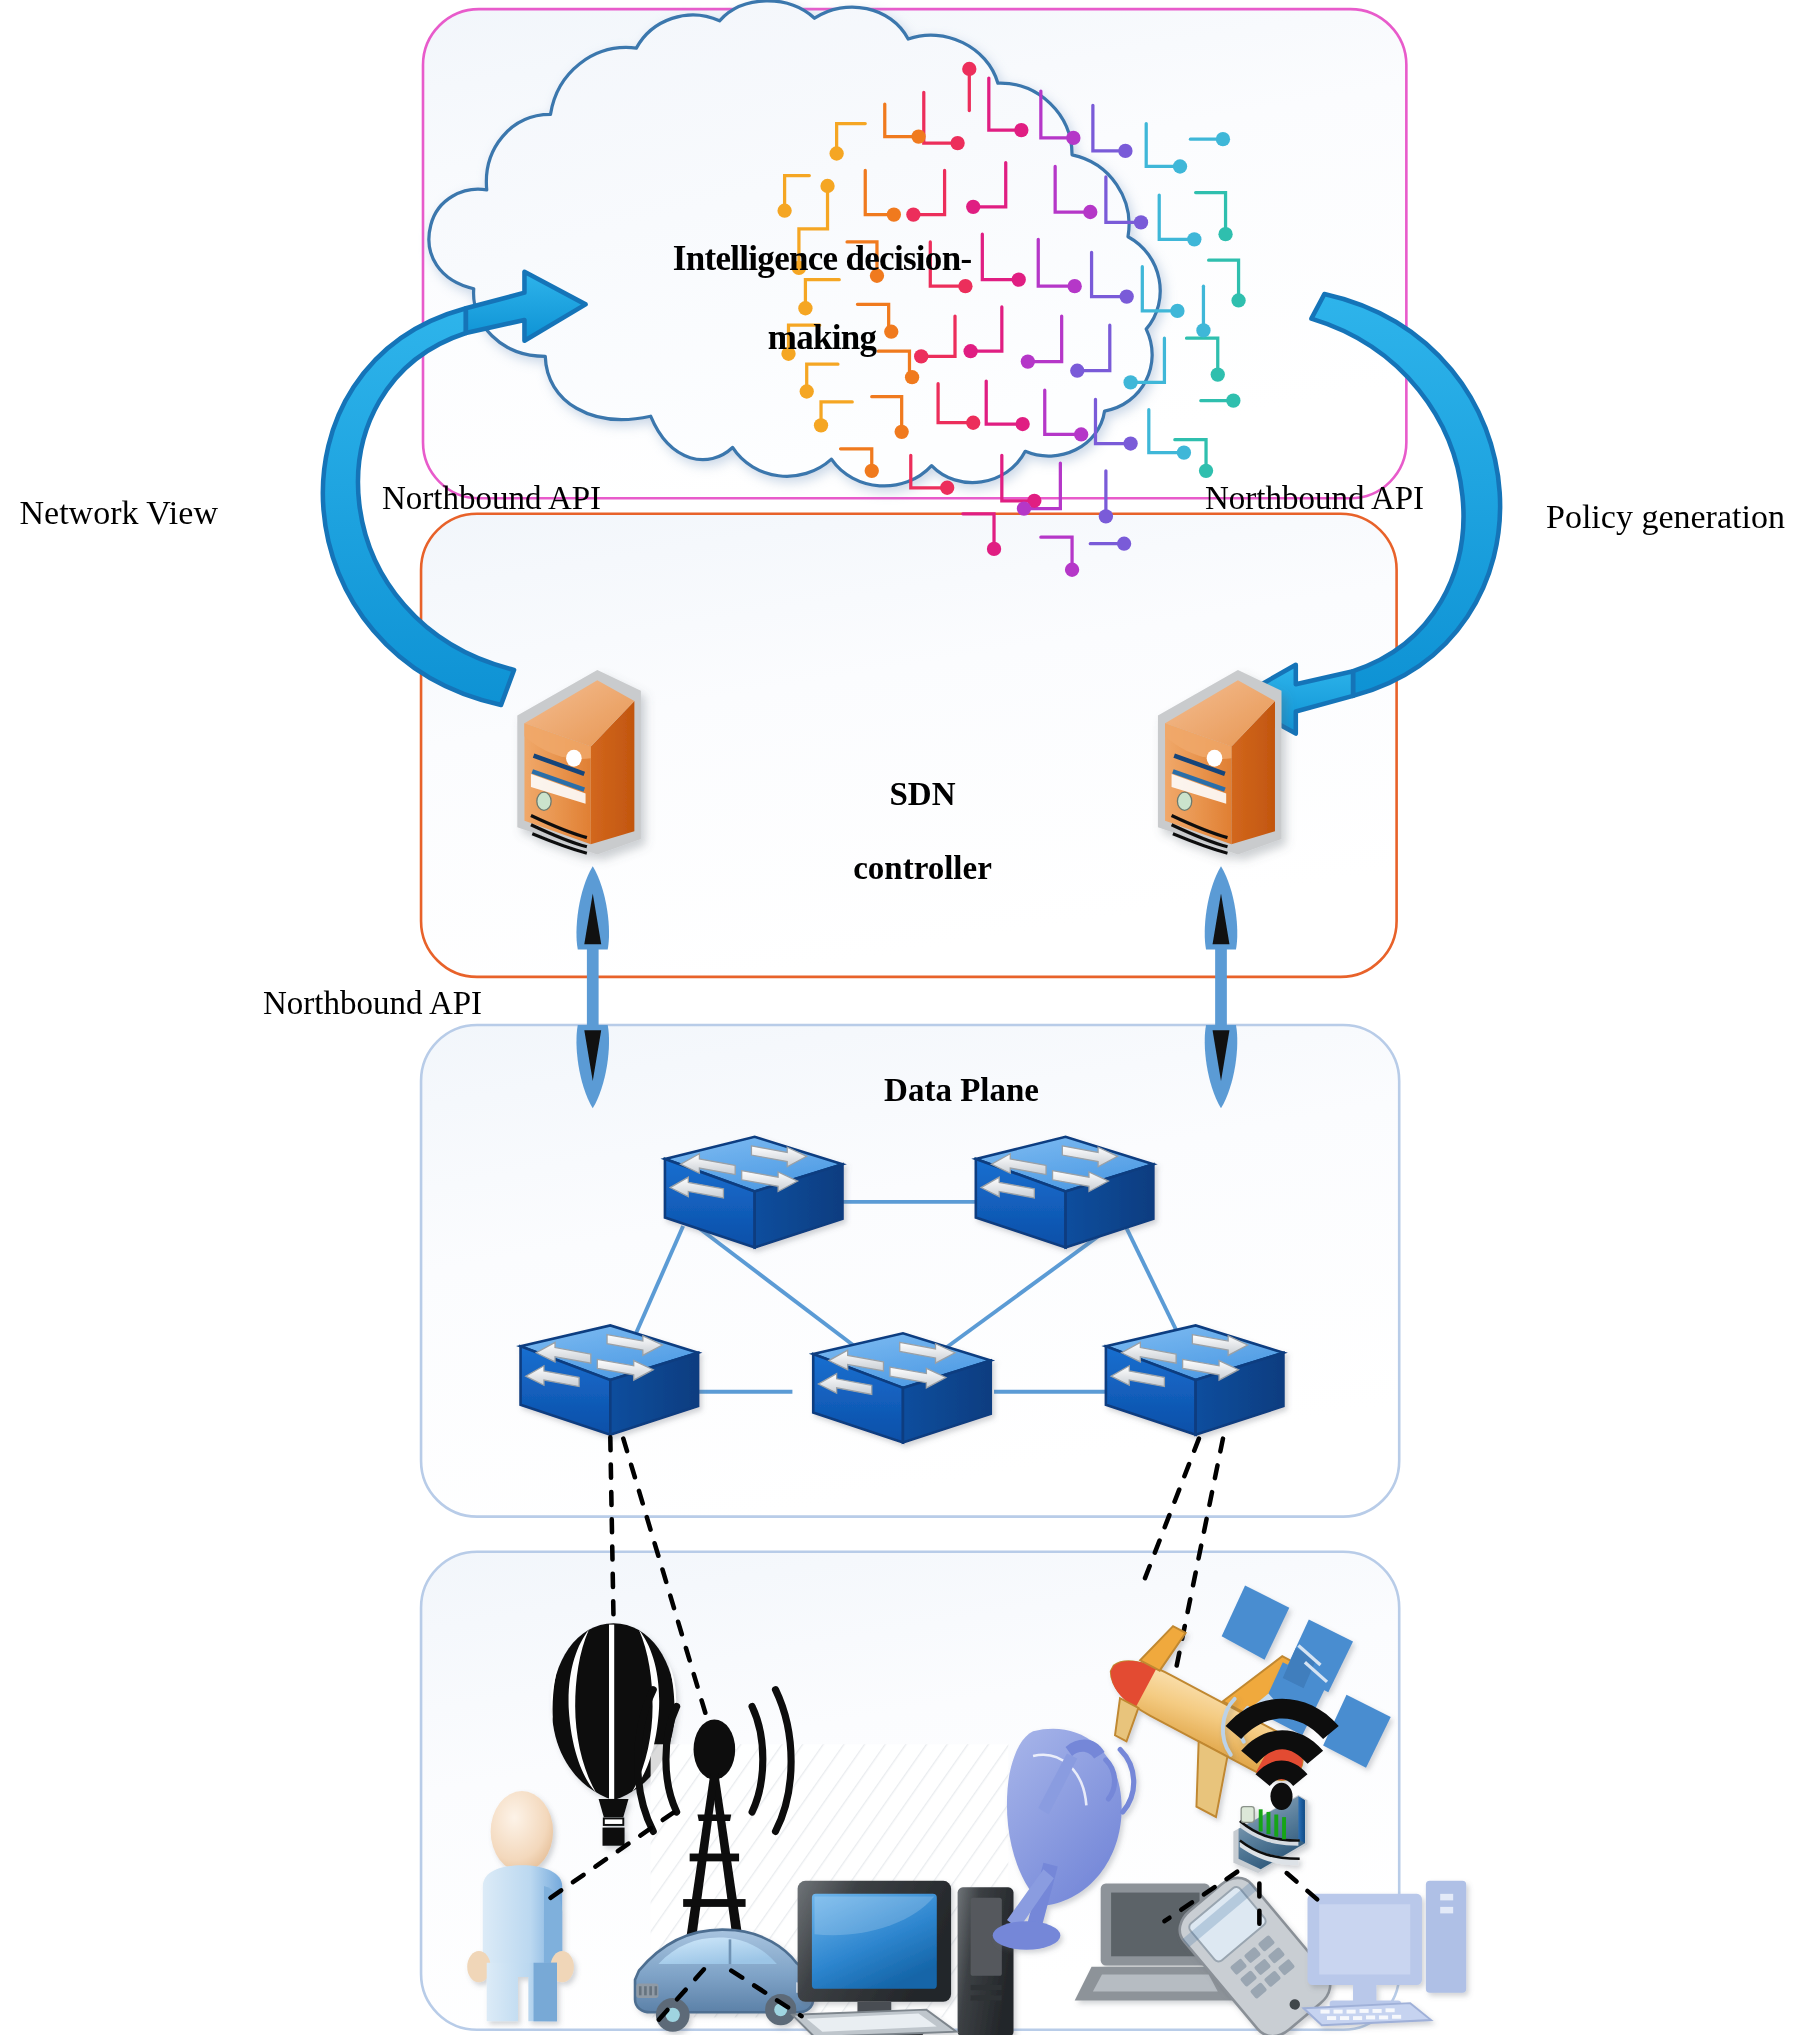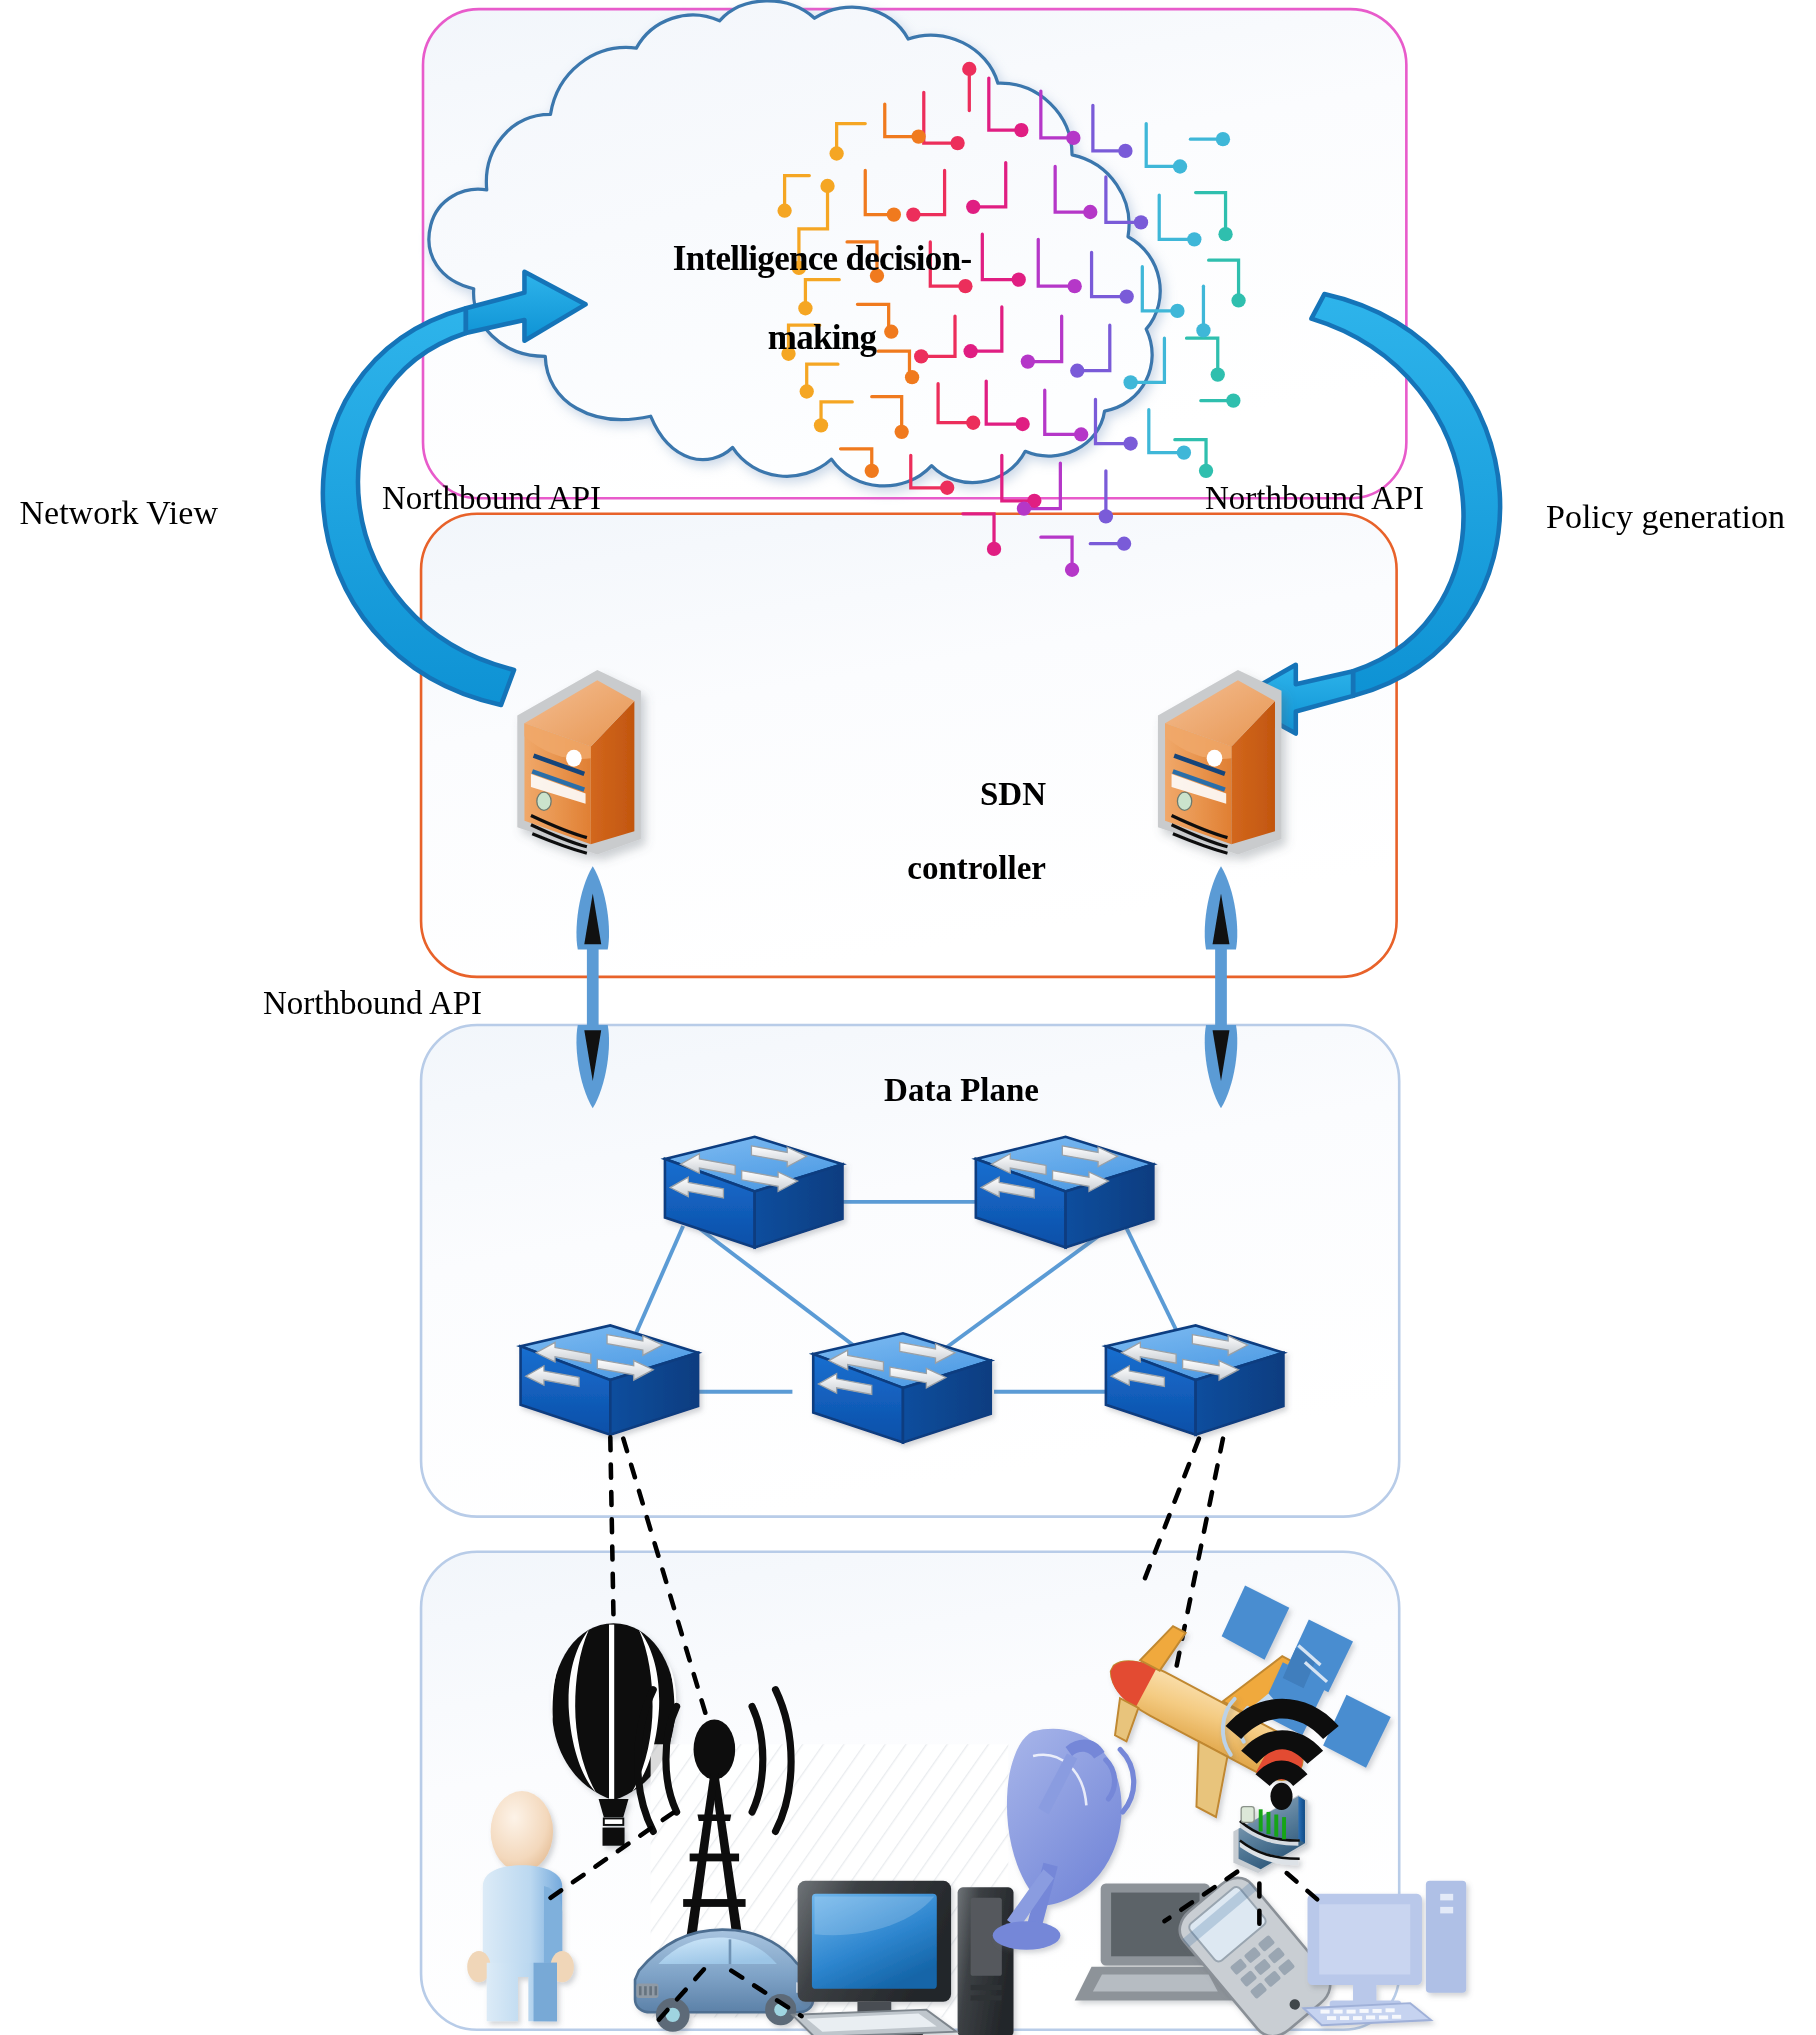--- a/index.html
+++ b/index.html
@@ -659,21 +659,21 @@
   </div>
 
   <div class="lbl lbl-plain" style="left:19.5px;top:494px;font-size:34px;">Network View</div>
 
   <div class="lbl lbl-plain" style="left:1546px;top:498px;font-size:34px;">Policy generation</div>
 
   <div class="lbl lbl-plain" style="left:382px;top:480px;font-size:33px;">Northbound API</div>
 
   <div class="lbl lbl-plain" style="left:1205px;top:480px;font-size:33px;">Northbound API</div>
 
-  <div class="lbl lbl-bold" style="left:766px;top:739px;width:280px;text-align:right;font-size:33px;">
+  <div class="lbl lbl-bold" style="left:766px;top:739px;width:280px;text-align:center;font-size:33px;">
     <span>SDN</span><br>
     <span>controller</span>
   </div>
 
   <div class="lbl lbl-plain" style="left:263px;top:985px;font-size:33px;">Northbound API</div>
 
 
   <div class="lbl lbl-bold" style="left:779px;top:1072px;width:260px;text-align:right;font-size:33px;">Data Plane</div>
 
 

